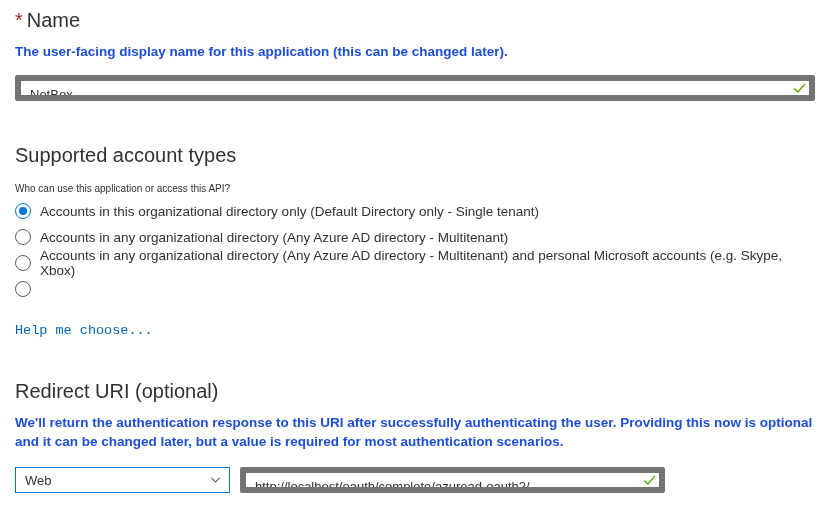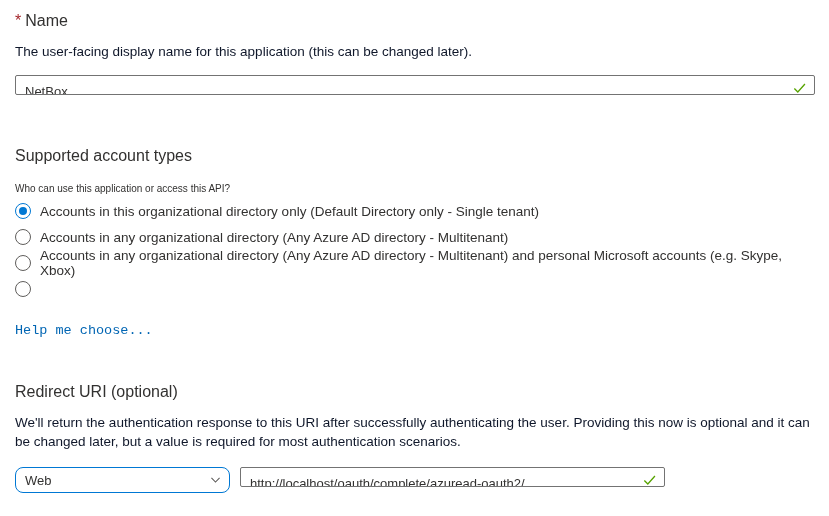--- a/index.html
+++ b/index.html
@@ -10,47 +10,48 @@
     width: 829px;
     height: 516px;
     font-family: "Liberation Sans", sans-serif;
     color: #323130;
     overflow: hidden;
   }
   .page {
     padding: 10px 14px 0 15px;
   }
   .section-title {
-    font-size: 16px;
+    font-size: 20px;
     font-weight: 400;
     color: #323130;
     line-height: 21px;
     margin: 0;
   }
   .required {
     color: #a4262c;
     margin-right: 4px;
   }
   .desc {
     font-size: 13.5px;
-    color: #0f172a;
+    color: #1d4ed8;
     line-height: 19px;
     margin-top: 11px;
     max-width: 800px;
+    font-weight: bold;
   }
   
   .field {
     position: relative;
     margin-top: 14px;
     height: 26px;
   }
   .field input {
     width: 100%;
-    height: 20px;
-    border: 1px solid #737373;
+    height: 26px;
+    border: 6px solid #737373;
     border-radius: 2px;
     padding: 12px 28px 0 9px;
     font-family: "Liberation Sans", sans-serif;
     font-size: 13px;
     color: #323130;
     outline: none;
     background: #fff;
   }
   .field .check-icon {
     position: absolute;
@@ -118,21 +119,21 @@
   .controls-row {
     display: flex;
     margin-top: 16px;
     align-items: center;
   }
   .select-box {
     position: relative;
     width: 215px;
     height: 26px;
     border: 1px solid #0078d4;
-    border-radius: 8px;
+    border-radius: 0;
     background: #fff;
     display: flex;
     align-items: center;
     padding: 0 26px 0 9px;
     font-size: 13px;
     color: #323130;
     cursor: pointer;
     flex: 0 0 auto;
   }
   .select-box .chevron-icon {

